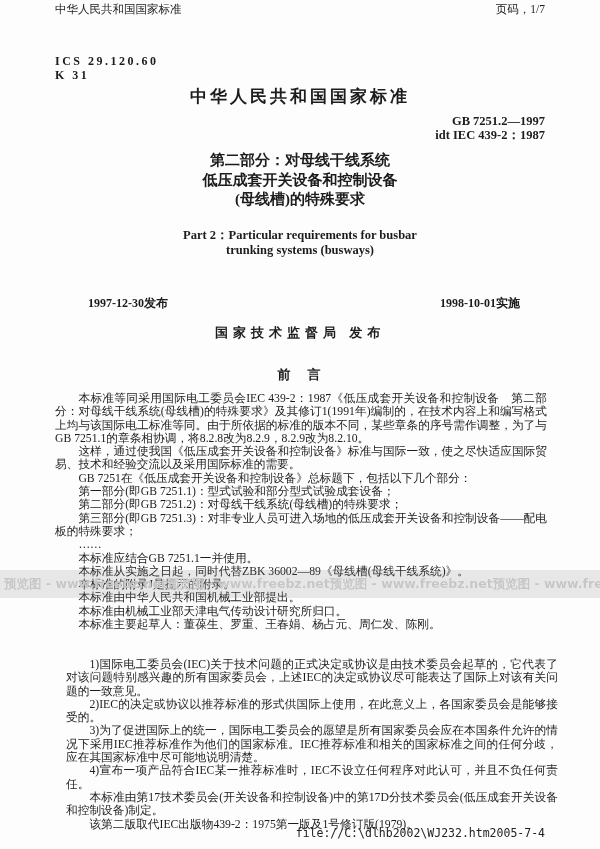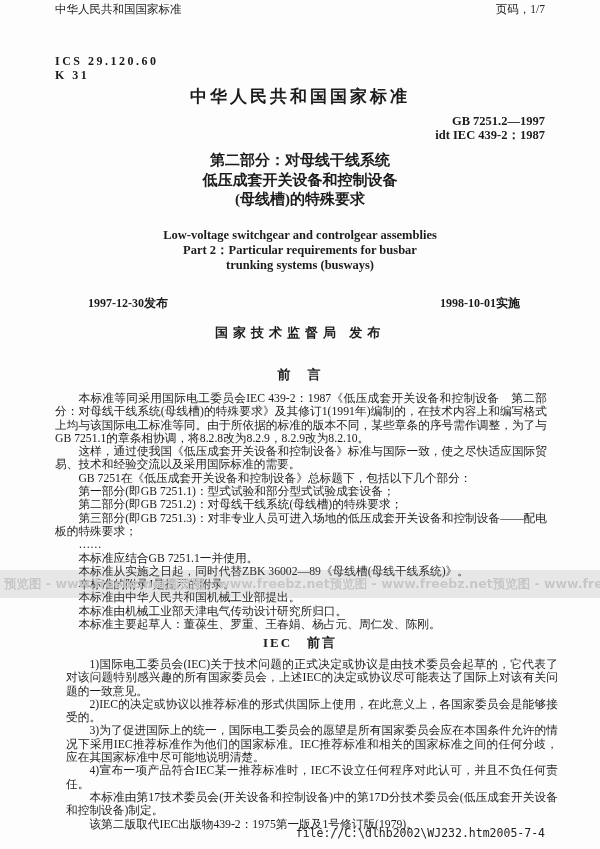--- a/index.html
+++ b/index.html
@@ -111,21 +111,20 @@
     <div>idt IEC 439-2：1987</div>
   </div>
 
   <div class="title-cn">
     <div>第二部分：对母线干线系统</div>
     <div>低压成套开关设备和控制设备</div>
     <div>(母线槽)的特殊要求</div>
   </div>
 
   <div class="title-en">
-    <div>Low-voltage switchgear and controlgear assemblies</div>
     <div>Part 2：Particular requirements for busbar</div>
     <div>trunking systems (busways)</div>
   </div>
 
   <div class="dates">
     <span>1997-12-30发布</span>
     <span>1998-10-01实施</span>
   </div>
 
   <div class="issuer">国家技术监督局 发布</div>
@@ -141,21 +140,20 @@
     <p>第三部分(即GB 7251.3)：对非专业人员可进入场地的低压成套开关设备和控制设备——配电板的特殊要求；</p>
     <p>……</p>
     <p>本标准应结合GB 7251.1一并使用。</p>
     <p>本标准从实施之日起，同时代替ZBK 36002—89《母线槽(母线干线系统)》。</p>
     <p>本标准的附录J是提示的附录。</p>
     <p>本标准由中华人民共和国机械工业部提出。</p>
     <p>本标准由机械工业部天津电气传动设计研究所归口。</p>
     <p>本标准主要起草人：董葆生、罗重、王春娟、杨占元、周仁发、陈刚。</p>
   </div>
 
-  <div id="iec-heading" class="sec-heading">IEC　前言</div>
 
   <div id="iec-body" class="body-text">
     <p>1)国际电工委员会(IEC)关于技术问题的正式决定或协议是由技术委员会起草的，它代表了对该问题特别感兴趣的所有国家委员会，上述IEC的决定或协议尽可能表达了国际上对该有关问题的一致意见。</p>
     <p>2)IEC的决定或协议以推荐标准的形式供国际上使用，在此意义上，各国家委员会是能够接受的。</p>
     <p>3)为了促进国际上的统一，国际电工委员会的愿望是所有国家委员会应在本国条件允许的情况下采用IEC推荐标准作为他们的国家标准。IEC推荐标准和相关的国家标准之间的任何分歧，应在其国家标准中尽可能地说明清楚。</p>
     <p>4)宣布一项产品符合IEC某一推荐标准时，IEC不设立任何程序对此认可，并且不负任何责任。</p>
     <p>本标准由第17技术委员会(开关设备和控制设备)中的第17D分技术委员会(低压成套开关设备和控制设备)制定。</p>
     <p>该第二版取代IEC出版物439-2：1975第一版及1号修订版(1979)。</p>
   </div>
 

